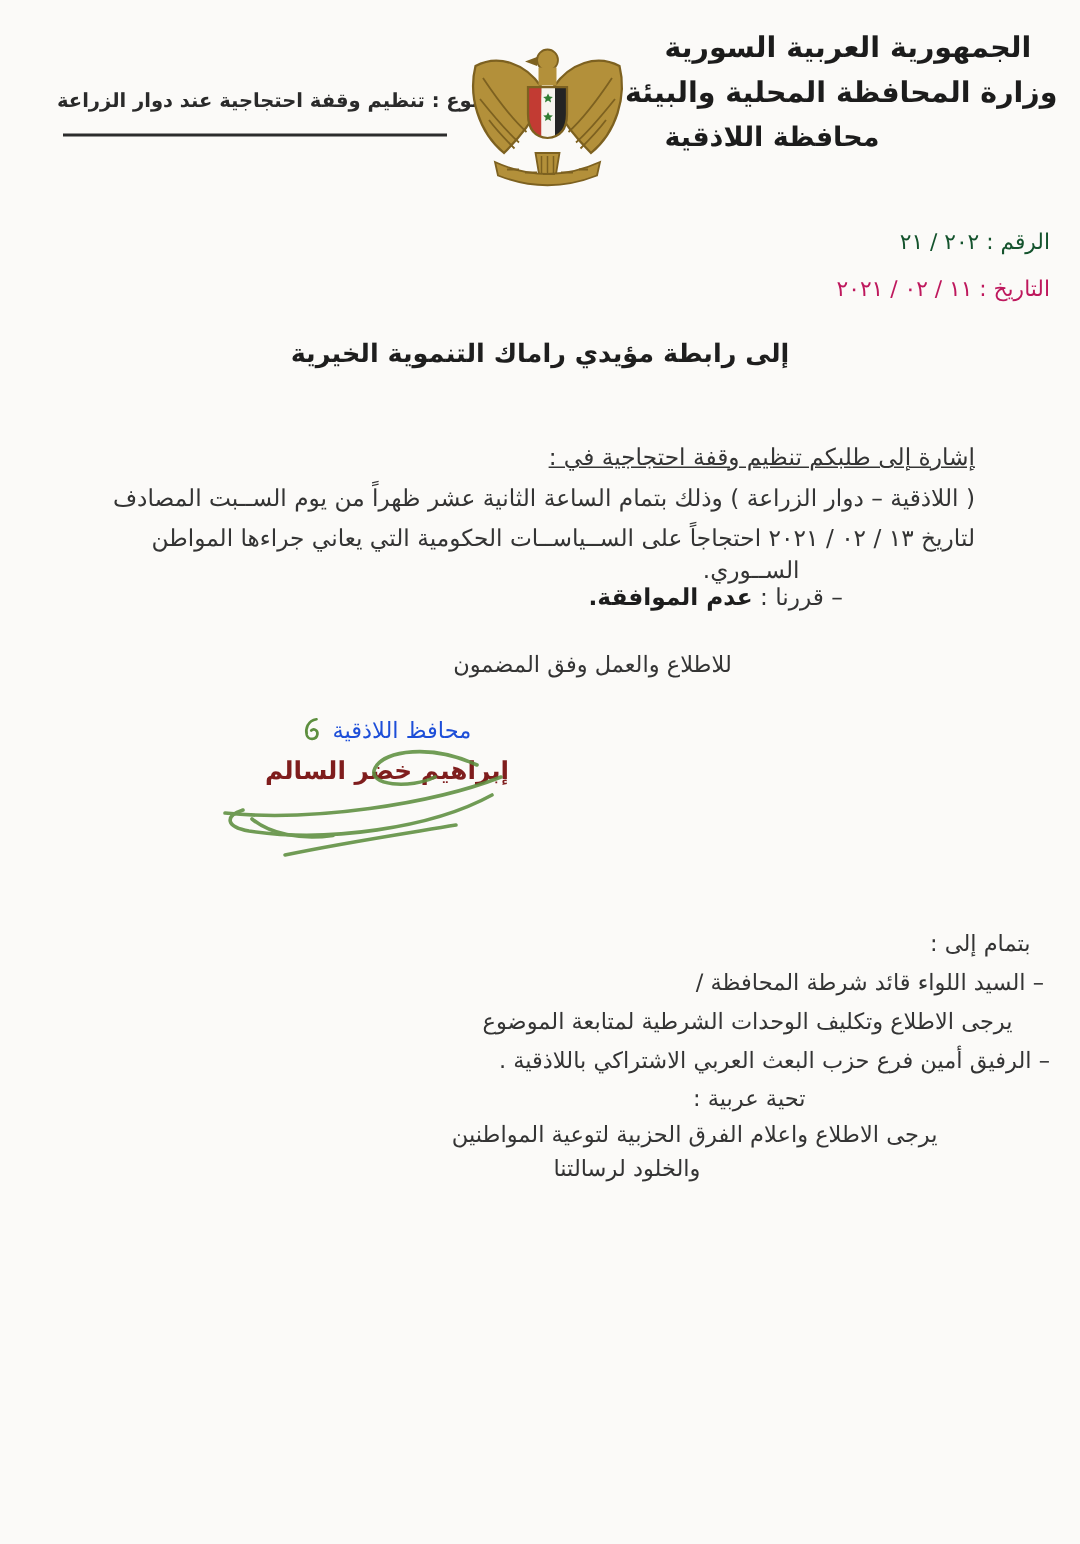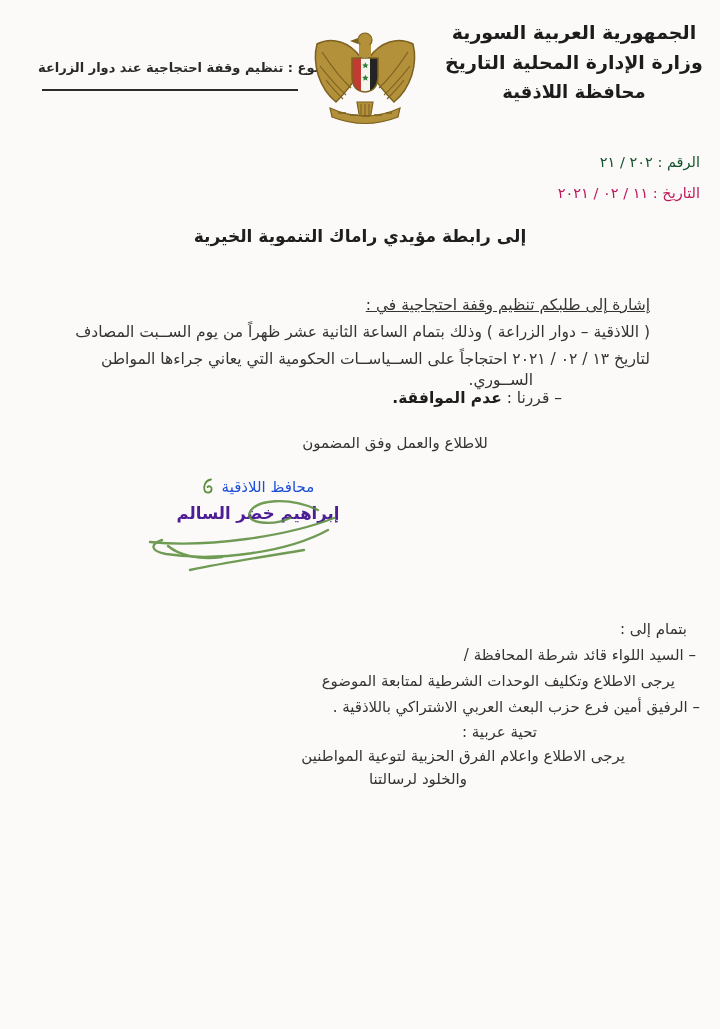--- a/index.html
+++ b/index.html
@@ -13,62 +13,62 @@
     position:relative;width:720px;height:1029px;margin:0 auto;
     background:var(--paper);overflow:hidden;direction:rtl;
     color:var(--ink);
   }
   .ln{position:absolute;white-space:nowrap;line-height:1.25;}
   .b{font-weight:bold;color:var(--ink-dark);}
   
   .subject{left:38px;top:60px;font-size:13px;font-weight:bold;color:#2a2a2a;direction:rtl;}
   .subject-underline{position:absolute;left:42px;top:89px;width:256px;height:2px;background:#2c2c2c;}
   
-  .letterhead{position:absolute;top:18px;right:15px;width:262px;text-align:center;}
+  .letterhead{position:absolute;top:18px;right:15px;width:262px;text-align:left;}
   .letterhead .lh-line{font-weight:bold;color:#1c1c1c;font-size:19px;line-height:29.5px;white-space:nowrap;}
   .letterhead .lh-line:nth-child(3),.letterhead .lh-line:nth-child(4){font-size:18px;}
   
   .emblem{position:absolute;left:308px;top:22px;width:114px;height:114px;}
   
   .ref-number{right:20px;top:153px;font-size:14.5px;color:#14532d;}
   .ref-date{right:20px;top:184px;font-size:14.5px;color:#be185d;}
   
   .addressee{left:0;top:226px;width:720px;text-align:center;font-size:17px;font-weight:bold;color:#1e1e1e;position:absolute;white-space:nowrap;}
   
   .body-l1{right:70px;top:296px;font-size:15.5px;text-decoration:underline;}
   .body-l2{right:70px;top:323px;font-size:15.5px;}
   .body-l3{right:70px;top:350px;font-size:15.5px;}
   .body-l4{right:187px;top:371px;font-size:15.5px;}
   .decision{right:158px;top:389px;font-size:15.5px;}
   .instruction{left:200px;top:434px;width:390px;text-align:center;position:absolute;font-size:15px;white-space:nowrap;}
   
   .gov-title{position:absolute;left:168px;top:478px;width:180px;text-align:center;font-size:15px;font-weight:normal;color:#1d4ed8;white-space:nowrap;}
   .gov-title svg{vertical-align:-3px;margin-right:4px;}
-  .gov-name{position:absolute;left:150px;top:504px;width:216px;text-align:center;font-size:16.5px;font-weight:bold;color:#4c1d95;white-space:nowrap;}
+  .gov-name{position:absolute;left:150px;top:504px;width:216px;text-align:center;font-size:16.5px;font-weight:bold;color:#7f1d1d;white-space:nowrap;}
   .scribble{position:absolute;left:138px;top:496px;width:212px;height:82px;}
   
   .copies-heading{right:33px;top:620px;font-size:15px;}
   .copy-item1{right:24px;top:646px;font-size:15px;}
   .copy-item1-note{right:45px;top:672px;font-size:15px;}
   .copy-item2{right:20px;top:698px;font-size:15px;}
   .copy-greeting{right:183px;top:723px;font-size:15px;text-align:right;}
   .copy-note1{right:95px;top:747px;font-size:15px;}
   .copy-note2{right:253px;top:770px;font-size:15px;}
 </style>
 </head>
 <body>
 
 <div class="page">
 
   <div class="ln subject">الموضوع : تنظيم وقفة احتجاجية عند دوار الزراعة</div>
   <div class="subject-underline"></div>
 
   <div class="letterhead">
     <div class="lh-line">الجمهورية العربية السورية</div>
-    <div class="lh-line">وزارة الإدارة المحلية التاريخ</div>
+    <div class="lh-line">وزارة المحافظة المحلية والبيئة</div>
     <div class="lh-line">محافظة اللاذقية</div>
   </div>
 
   <div class="emblem">
     <svg width="114" height="114" viewBox="0 0 114 114" xmlns="http://www.w3.org/2000/svg" aria-hidden="true">
 
       <path d="M53 36 C42 20 24 14 9 22 C4 42 11 66 28 80 C37 71 46 60 51 50 Z" style="fill:var(--gold);stroke:var(--gold-dark)" stroke-width="1.5"></path>
       <path d="M61 36 C72 20 90 14 105 22 C110 42 103 66 86 80 C77 71 68 60 63 50 Z" style="fill:var(--gold);stroke:var(--gold-dark)" stroke-width="1.5"></path>
 
       <g style="stroke:var(--gold-dark)" stroke-width="1.2" fill="none">

